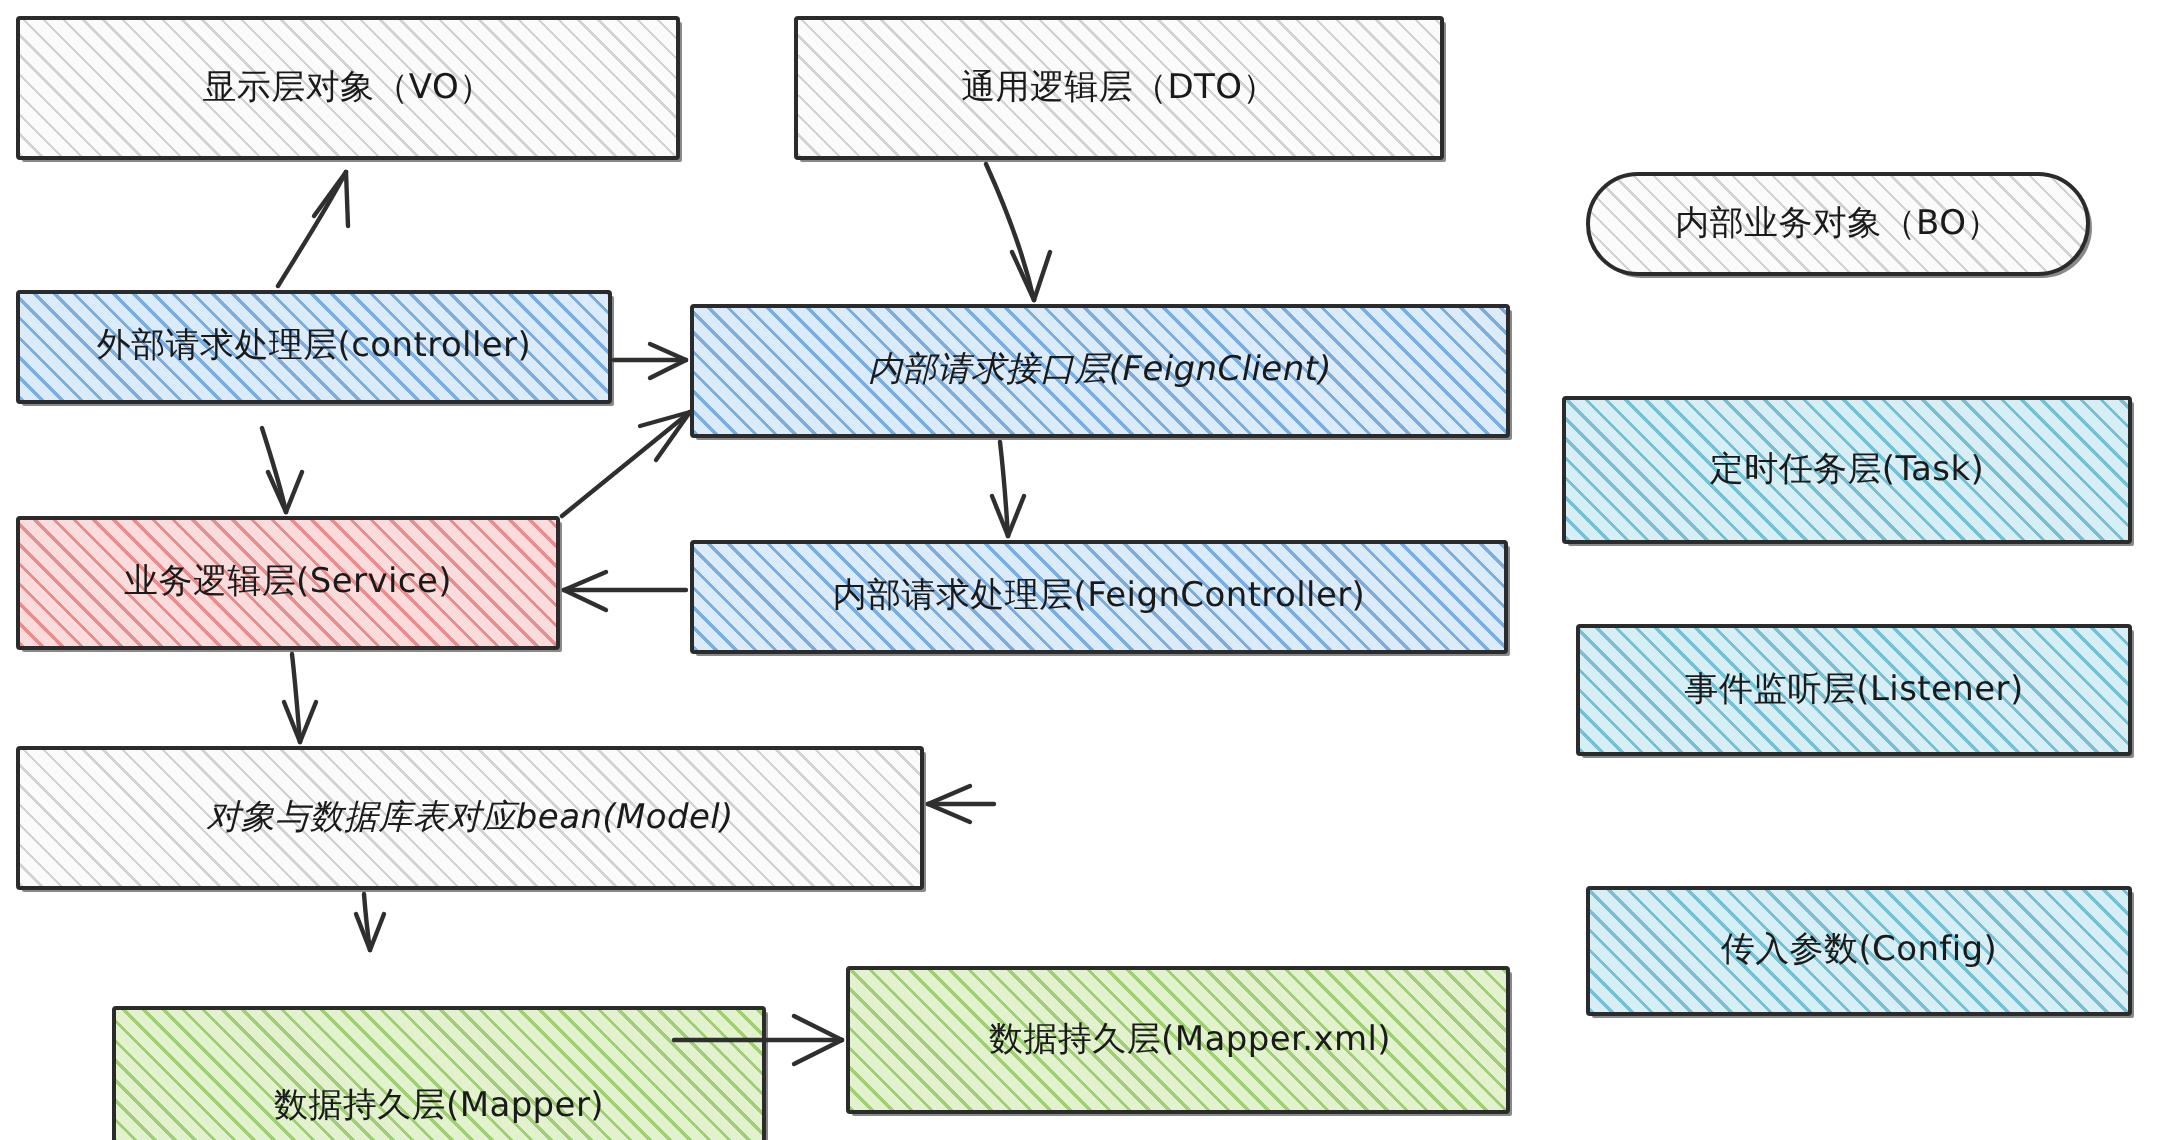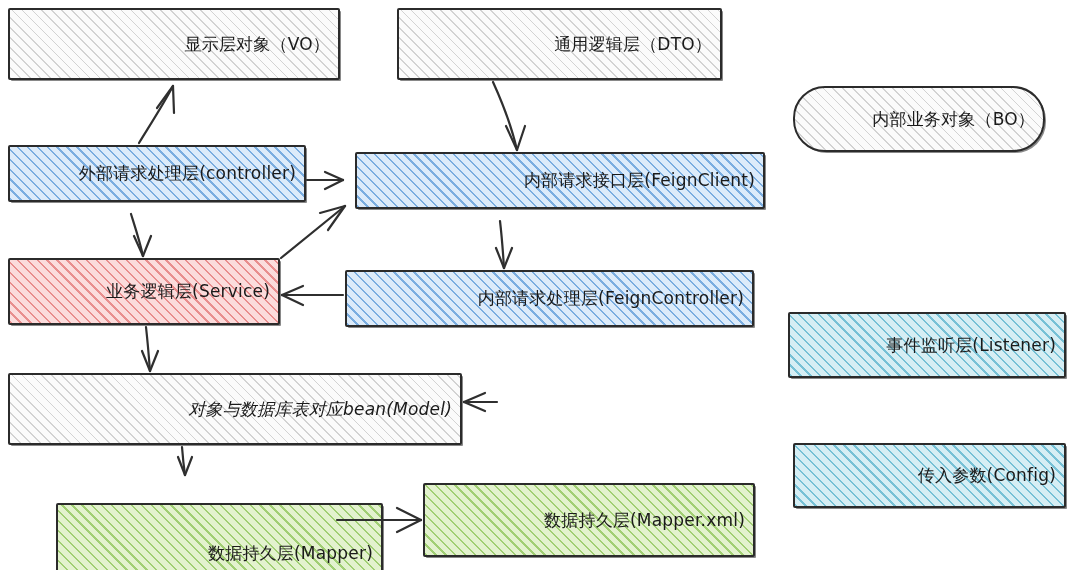--- a/index.html
+++ b/index.html
@@ -16,21 +16,21 @@
     overflow: hidden;
     font-family: "DejaVu Sans", "Liberation Sans", sans-serif;
   }
   .node {
     position: absolute;
     box-sizing: border-box;
     border: 2px solid #2b2b2b;
     border-radius: 2px;
     display: flex;
     align-items: center;
-    justify-content: flex-end;
+    justify-content: center;
     text-align: center;
     color: #1a1a1a;
     font-size: 17px;
     line-height: 1.2;
     letter-spacing: 0.2px;
     padding: 2px 8px;
     box-shadow: 2px 2px 0 -1px rgba(40,40,40,0.55);
   }
   .node .lbl {
     position: relative;
@@ -103,28 +103,31 @@
 <body>
 
 <div id="canvas">
 
   <div class="node fill-gray" id="n-vo" style="left: 8px; top: 8px; width: 332px; height: 72px;">
       <span class="lbl">显示层对象（VO）</span>
     </div>
   <div class="node fill-gray" id="n-dto" style="left: 397px; top: 8px; width: 325px; height: 72px;">
       <span class="lbl">通用逻辑层（DTO）</span>
     </div>
-  <div class="node fill-gray" id="n-bo" style="left: 793px; top: 86px; width: 252px; height: 66px; border-radius: 32px;">
+  <div class="node fill-gray" id="n-bo" style="left: 793px; top: 86px; width: 252px; height: 52px; border-radius: 32px;">
       <span class="lbl">内部业务对象（BO）</span>
     </div>
   <div class="node fill-blue" id="n-controller" style="left: 8px; top: 145px; width: 298px; height: 57px;">
       <span class="lbl">外部请求处理层(controller)</span>
     </div>
-  <div class="node fill-blue" id="n-feignclient" style="left: 355px; top: 152px; width: 410px; height: 57px;">
+  <div class="node fill-blue" id="n-feignclient" style="left: 345px; top: 152px; width: 410px; height: 67px; font-style: italic;">
       <span class="lbl">内部请求接口层(FeignClient)</span>
+    </div>
+  <div class="node fill-cyan" id="n-task" style="left: 781px; top: 198px; width: 285px; height: 74px;">
+      <span class="lbl">定时任务层(Task)</span>
     </div>
   <div class="node fill-red" id="n-service" style="left: 8px; top: 258px; width: 272px; height: 67px;">
       <span class="lbl">业务逻辑层(Service)</span>
     </div>
   <div class="node fill-blue" id="n-feigncontroller" style="left: 345px; top: 270px; width: 409px; height: 57px;">
       <span class="lbl">内部请求处理层(FeignController)</span>
     </div>
   <div class="node fill-cyan" id="n-listener" style="left: 788px; top: 312px; width: 278px; height: 66px;">
       <span class="lbl">事件监听层(Listener)</span>
     </div>

